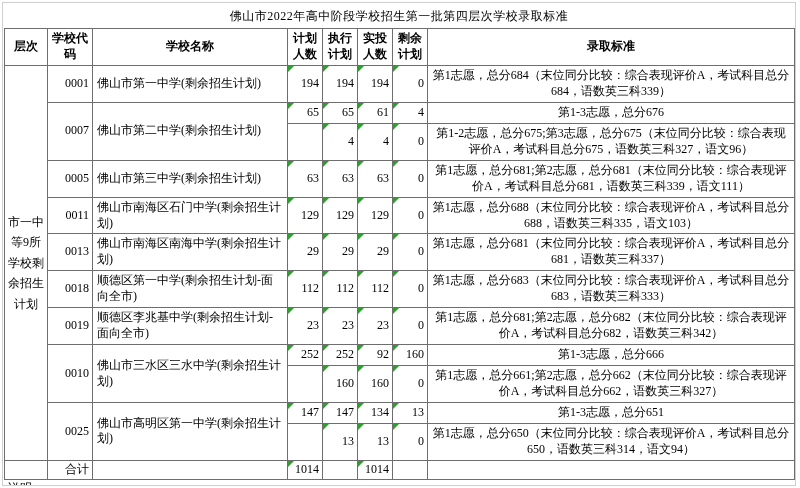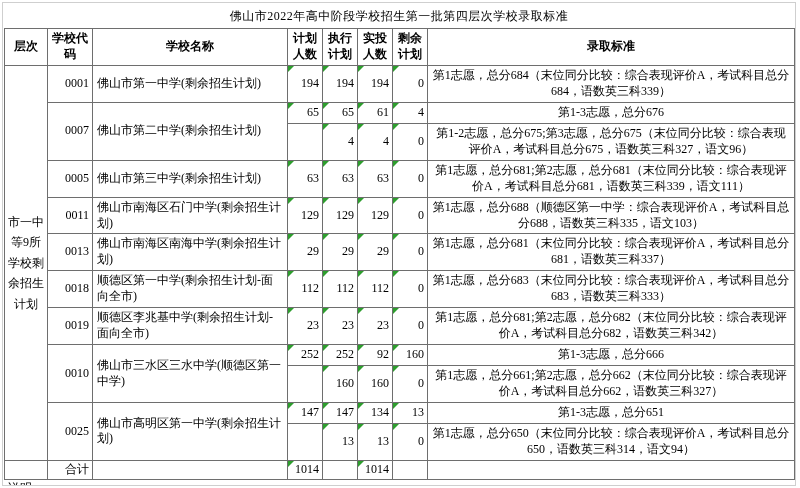--- a/index.html
+++ b/index.html
@@ -89,21 +89,21 @@
           <td class="num flag">0</td>
           <td class="criteria">第1志愿，总分681;第2志愿，总分681（末位同分比较：综合表现评价A，考试科目总分681，语数英三科339，语文111）</td>
         </tr>
         <tr>
           <td class="c" rowspan="1">0011</td>
           <td class="name" rowspan="1">佛山市南海区石门中学(剩余招生计划)</td>
           <td class="num flag">129</td>
           <td class="num flag">129</td>
           <td class="num flag">129</td>
           <td class="num flag">0</td>
-          <td class="criteria">第1志愿，总分688（顺德区第一中学：综合表现评价A，考试科目总分688，语数英三科335，语文103）</td>
+          <td class="criteria">第1志愿，总分688（末位同分比较：综合表现评价A，考试科目总分688，语数英三科335，语文103）</td>
         </tr>
         <tr>
           <td class="c" rowspan="1">0013</td>
           <td class="name" rowspan="1">佛山市南海区南海中学(剩余招生计划)</td>
           <td class="num flag">29</td>
           <td class="num flag">29</td>
           <td class="num flag">29</td>
           <td class="num flag">0</td>
           <td class="criteria">第1志愿，总分681（末位同分比较：综合表现评价A，考试科目总分681，语数英三科337）</td>
         </tr>
@@ -120,21 +120,21 @@
           <td class="c" rowspan="1">0019</td>
           <td class="name" rowspan="1">顺德区李兆基中学(剩余招生计划-面向全市)</td>
           <td class="num flag">23</td>
           <td class="num flag">23</td>
           <td class="num flag">23</td>
           <td class="num flag">0</td>
           <td class="criteria">第1志愿，总分681;第2志愿，总分682（末位同分比较：综合表现评价A，考试科目总分682，语数英三科342）</td>
         </tr>
         <tr>
           <td class="c" rowspan="2">0010</td>
-          <td class="name" rowspan="2">佛山市三水区三水中学(顺德区第一中学)</td>
+          <td class="name" rowspan="2">佛山市三水区三水中学(剩余招生计划)</td>
           <td class="num flag">252</td>
           <td class="num flag">252</td>
           <td class="num flag">92</td>
           <td class="num flag">160</td>
           <td class="criteria">第1-3志愿，总分666</td>
         </tr>
         <tr>
           <td class="num"></td>
           <td class="num flag">160</td>
           <td class="num flag">160</td>

